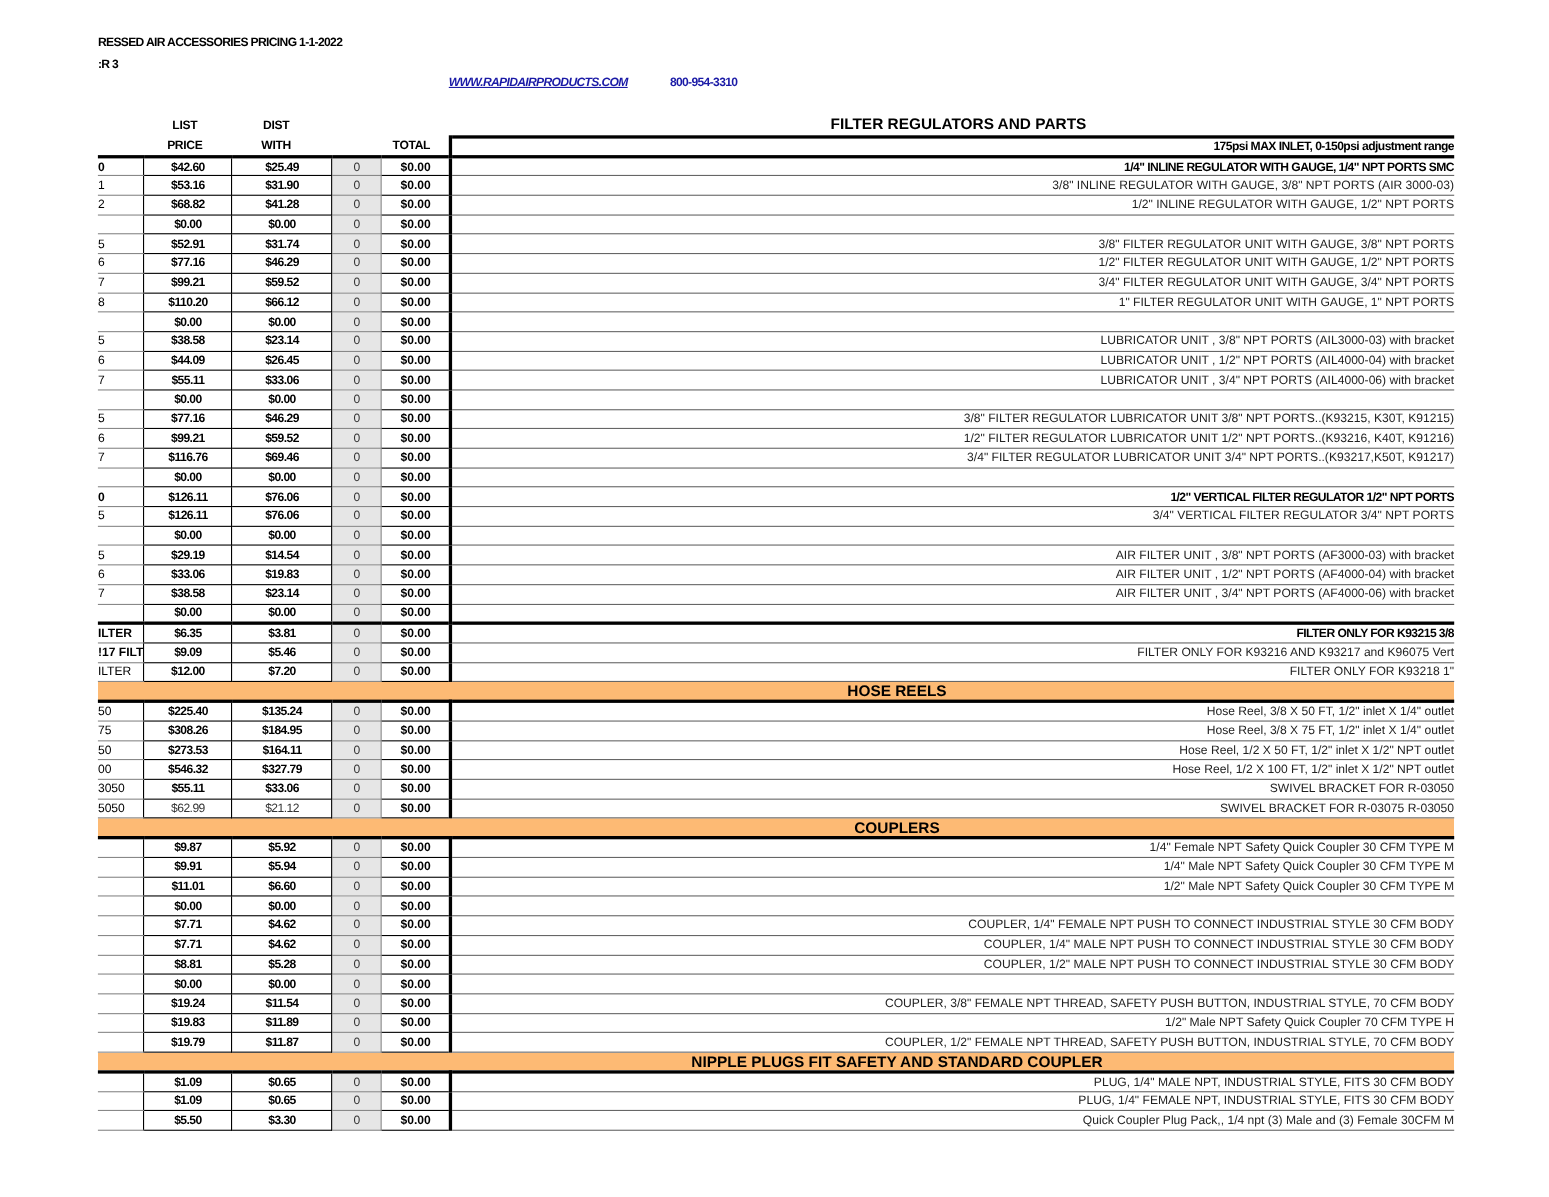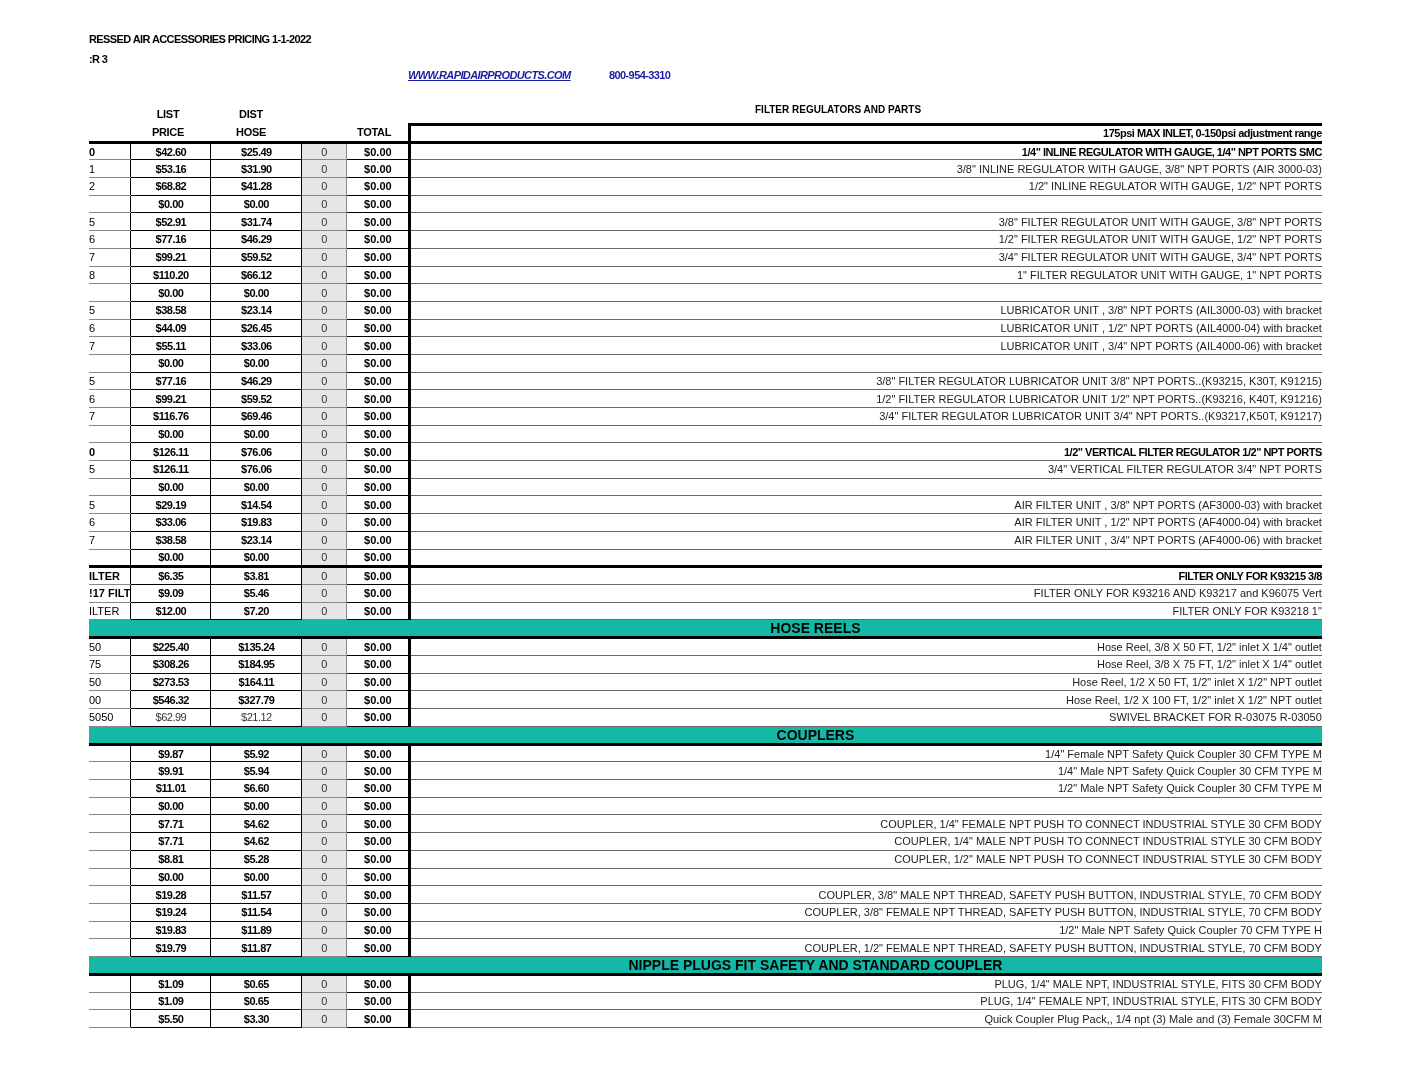--- a/index.html
+++ b/index.html
@@ -18,36 +18,36 @@
     td.c-part { width: 38px; text-align: left; color: #000; border-bottom: 1px solid #888; border-right: 1.5px solid #000; font-size: 10.5px; }
     td.c-list { width: 80px; text-align: center; font-weight: bold; border: 1.5px solid #000; letter-spacing: -0.5px; }
     td.c-dist { width: 91px; text-align: center; font-weight: bold; border: 1.5px solid #000; letter-spacing: -0.5px; }
     td.c-qty  { width: 45px; text-align: center; background: #e6e6e6; color: #333; border-bottom: 1px solid #888; border-right: 1px solid #888; }
     td.c-total{ width: 63px; text-align: center; font-weight: bold; border: 1.5px solid #000; border-right: 3px solid #000; }
     td.c-desc { width: 912px; text-align: right; padding-left: 2px; color: #222; border-bottom: 1px solid #666; font-size: 10.5px; }
     tr.thick td { border-top: 3px solid #000; }
     tr.bold td.c-desc { font-weight: bold; color: #000; letter-spacing: -0.5px; }
     tr.bold td.c-part { font-weight: bold; }
     tr.light td.c-list, tr.light td.c-dist { font-weight: normal; color: #333; }
-    tr.section td { border: none; background: #14b8a6; height: 18px; }
+    tr.section td { border: none; background: #fdba74; height: 18px; }
     tr.section td.sec-title { text-align: center; font-weight: bold; font-size: 14px; color: #000; padding-left: 220px; }
-    .heading-top { position: absolute; left: 755px; top: 104px; font-size: 10px; font-weight: bold; }
+    .heading-top { position: absolute; left: 755px; top: 104px; font-size: 14px; font-weight: bold; }
   </style>
 </head>
 <body>
 
 <div id="title1" class="hdr-line">RESSED AIR ACCESSORIES PRICING 1-1-2022</div>
 <div id="title2" class="hdr-line">:R 3</div>
 <a id="website">WWW.RAPIDAIRPRODUCTS.COM</a>
 <div id="phone">800-954-3310</div>
 
 <div class="col-head" style="left:148px; top:108px; width:40px;">LIST</div>
 <div class="col-head" style="left:142px; top:126px; width:52px;">PRICE</div>
 <div class="col-head" style="left:229px; top:108px; width:44px;">DIST</div>
-<div class="col-head" style="left:225px; top:126px; width:52px;">HOSE</div>
+<div class="col-head" style="left:225px; top:126px; width:52px;">WITH</div>
 <div class="col-head" style="left:300px; top:126px; width:40px;">QTY</div>
 <div class="col-head" style="left:348px; top:126px; width:52px;">TOTAL</div>
 <div class="heading-top">FILTER REGULATORS AND PARTS</div>
 
 <table class="sheet" id="sheet" style="top:123px;">
   <tbody id="sheet-body">
       <tr class="thick">
         <td class="c-part" style="border: none;"></td>
         <td class="c-list" style="border: none;"></td>
         <td class="c-dist" style="border: none;"></td>
@@ -299,20 +299,28 @@
         <td class="c-desc">Hose Reel,  1/2 X 50 FT, 1/2" inlet X 1/2" NPT outlet</td>
       </tr>
       <tr>
         <td class="c-part">00</td>
         <td class="c-list">$546.32</td>
         <td class="c-dist">$327.79</td>
         <td class="c-qty">0</td>
         <td class="c-total">$0.00</td>
         <td class="c-desc">Hose Reel,  1/2 X 100 FT, 1/2" inlet X 1/2" NPT outlet</td>
       </tr>
+      <tr>
+        <td class="c-part">3050</td>
+        <td class="c-list">$55.11</td>
+        <td class="c-dist">$33.06</td>
+        <td class="c-qty">0</td>
+        <td class="c-total">$0.00</td>
+        <td class="c-desc">SWIVEL BRACKET FOR R-03050</td>
+      </tr>
       <tr class="light">
         <td class="c-part">5050</td>
         <td class="c-list">$62.99</td>
         <td class="c-dist">$21.12</td>
         <td class="c-qty">0</td>
         <td class="c-total">$0.00</td>
         <td class="c-desc">SWIVEL BRACKET FOR R-03075  R-03050</td>
       </tr>
       <tr class="section">
         <td class="sec-title" colspan="6">COUPLERS</td>
@@ -376,28 +384,20 @@
       <tr>
         <td class="c-part"></td>
         <td class="c-list">$0.00</td>
         <td class="c-dist">$0.00</td>
         <td class="c-qty">0</td>
         <td class="c-total">$0.00</td>
         <td class="c-desc"></td>
       </tr>
       <tr>
         <td class="c-part"></td>
-        <td class="c-list">$19.28</td>
-        <td class="c-dist">$11.57</td>
-        <td class="c-qty">0</td>
-        <td class="c-total">$0.00</td>
-        <td class="c-desc">COUPLER,  3/8" MALE NPT THREAD, SAFETY PUSH BUTTON, INDUSTRIAL STYLE, 70 CFM BODY</td>
-      </tr>
-      <tr>
-        <td class="c-part"></td>
         <td class="c-list">$19.24</td>
         <td class="c-dist">$11.54</td>
         <td class="c-qty">0</td>
         <td class="c-total">$0.00</td>
         <td class="c-desc">COUPLER,  3/8" FEMALE NPT THREAD, SAFETY PUSH BUTTON, INDUSTRIAL STYLE, 70 CFM BODY</td>
       </tr>
       <tr>
         <td class="c-part"></td>
         <td class="c-list">$19.83</td>
         <td class="c-dist">$11.89</td>

